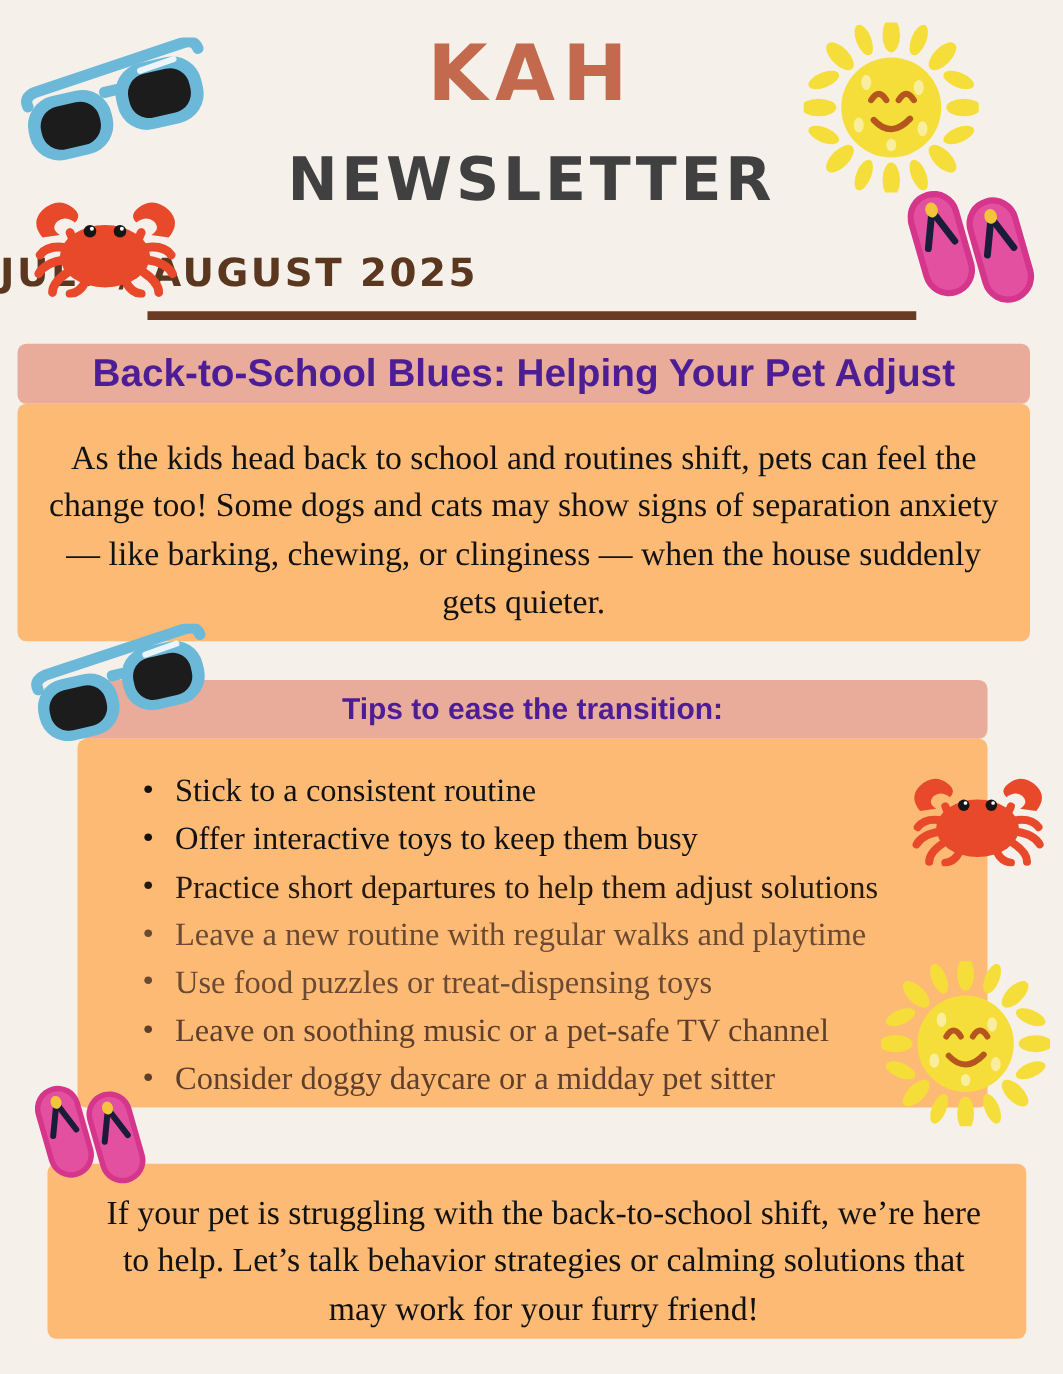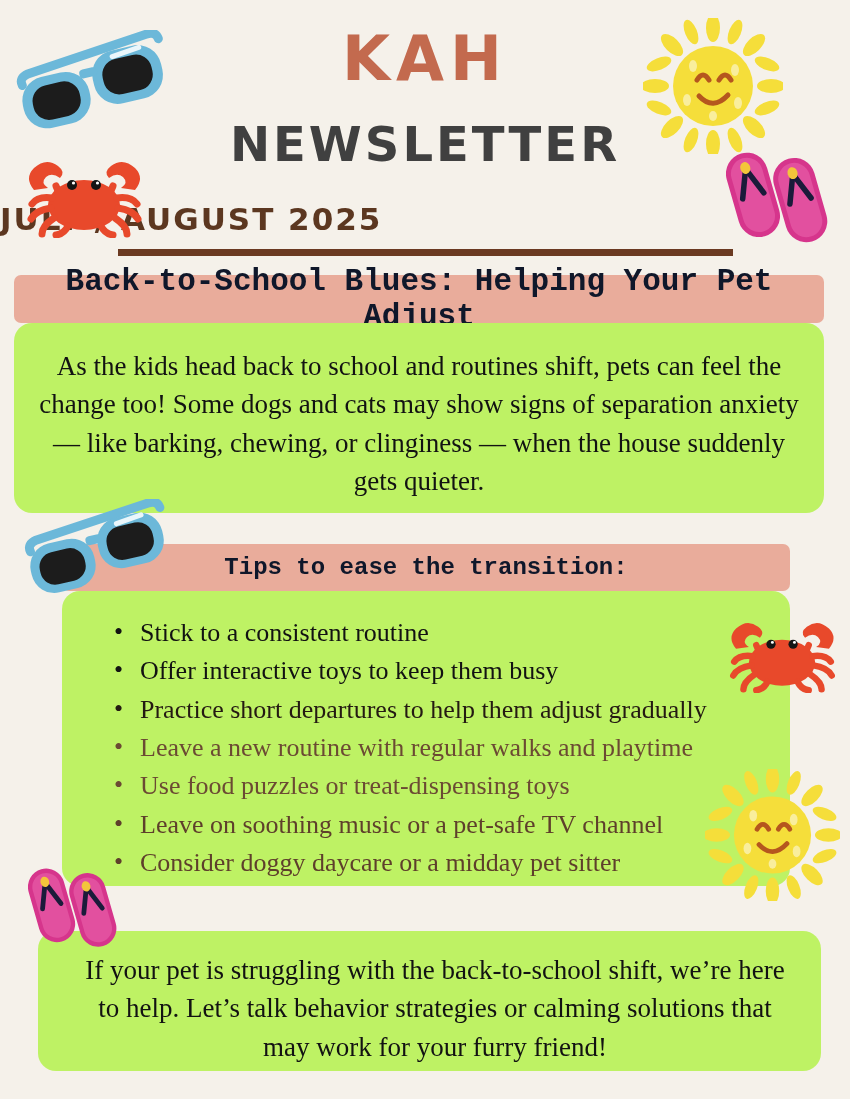--- a/index.html
+++ b/index.html
@@ -35,29 +35,29 @@
   .rule{
     position:absolute;left:118px;top:233px;width:615px;height:7px;
     background:#6B3A22;
   }
 
   
   .card{position:absolute;}
   .banner{
     background:#E9AC9B;
     border-radius:7px;
-    font-family:Liberation Mono, monospace;
+    font-family:Liberation Sans, sans-serif;
     font-weight:bold;
-    color:#0f172a;
+    color:#4c1d95;
     text-align:center;
     display:flex;align-items:center;justify-content:center;
   }
   .bodybox{
-    background:#bef264;
-    border-radius:18px;
+    background:#fdba74;
+    border-radius:7px;
   }
   .para{
     color:#121212;
     text-align:center;
     font-size:27px;
     line-height:1.42;
     font-family:"Liberation Serif", serif;
   }
 
   
@@ -113,21 +113,21 @@
     <div class="para">As the kids head back to school and routines shift, pets can feel the change too! Some dogs and cats may show signs of separation anxiety — like barking, chewing, or clinginess — when the house suddenly gets quieter.</div>
   </div>
 
   <div class="card banner" id="sec2-banner">
     <span>Tips to ease the transition:</span>
   </div>
   <div class="card bodybox" id="sec2-body">
     <ul class="tips" id="tips-list">
         <li style="color: rgb(18, 18, 18);"><span class="bullet">•</span><span>Stick to a consistent routine</span></li>
         <li style="color: rgb(18, 18, 18);"><span class="bullet">•</span><span>Offer interactive toys to keep them busy</span></li>
-        <li style="color: rgb(36, 26, 18);"><span class="bullet">•</span><span>Practice short departures to help them adjust gradually</span></li>
+        <li style="color: rgb(36, 26, 18);"><span class="bullet">•</span><span>Practice short departures to help them adjust solutions</span></li>
         <li style="color: rgb(107, 74, 51);"><span class="bullet">•</span><span>Leave a new routine with regular walks and playtime</span></li>
         <li style="color: rgb(107, 74, 51);"><span class="bullet">•</span><span>Use food puzzles or treat-dispensing toys</span></li>
         <li style="color: rgb(94, 63, 43);"><span class="bullet">•</span><span>Leave on soothing music or a pet-safe TV channel</span></li>
         <li style="color: rgb(94, 63, 43);"><span class="bullet">•</span><span>Consider doggy daycare or a midday pet sitter</span></li>
       </ul>
   </div>
 
   <div class="card bodybox" id="sec3-body">
     <div class="para">If your pet is struggling with the back-to-school shift, we’re here to help. Let’s talk behavior strategies or calming solutions that may work for your furry friend!</div>
   </div>

